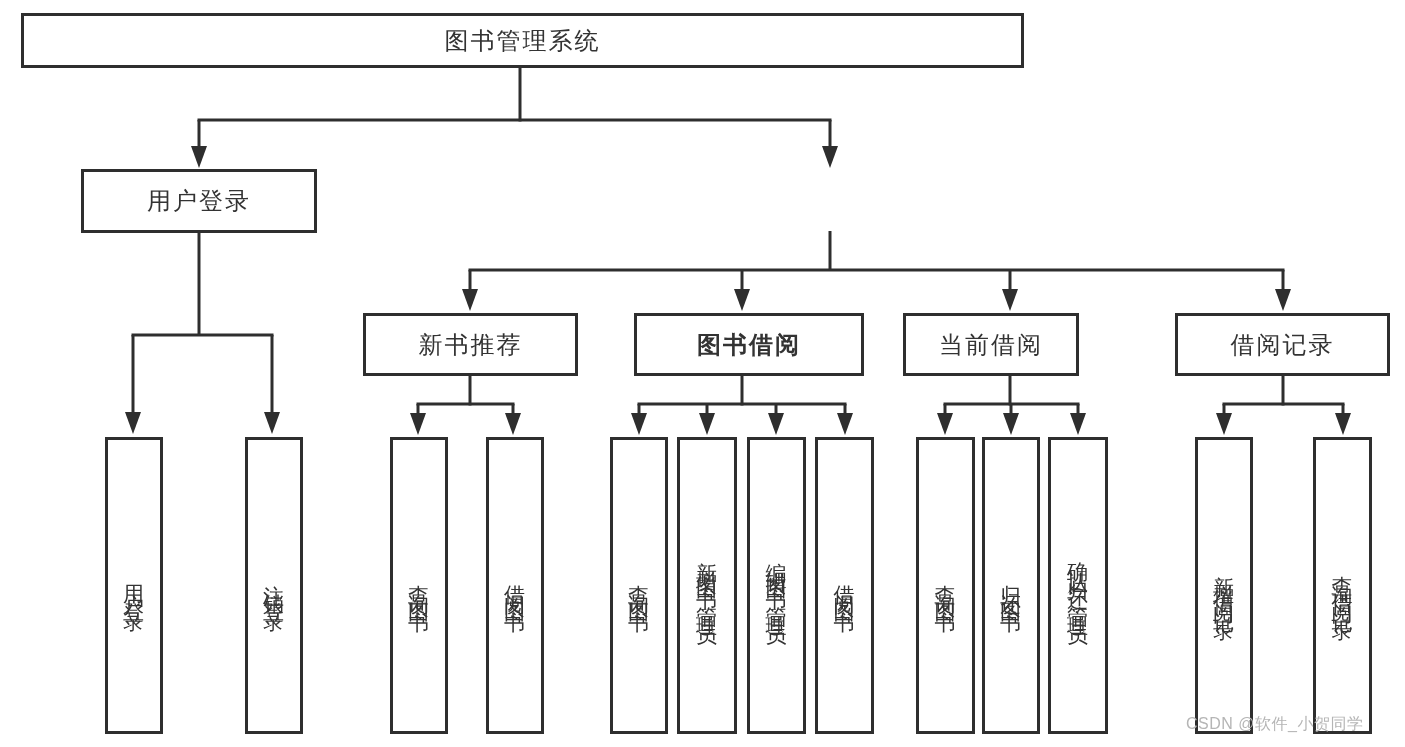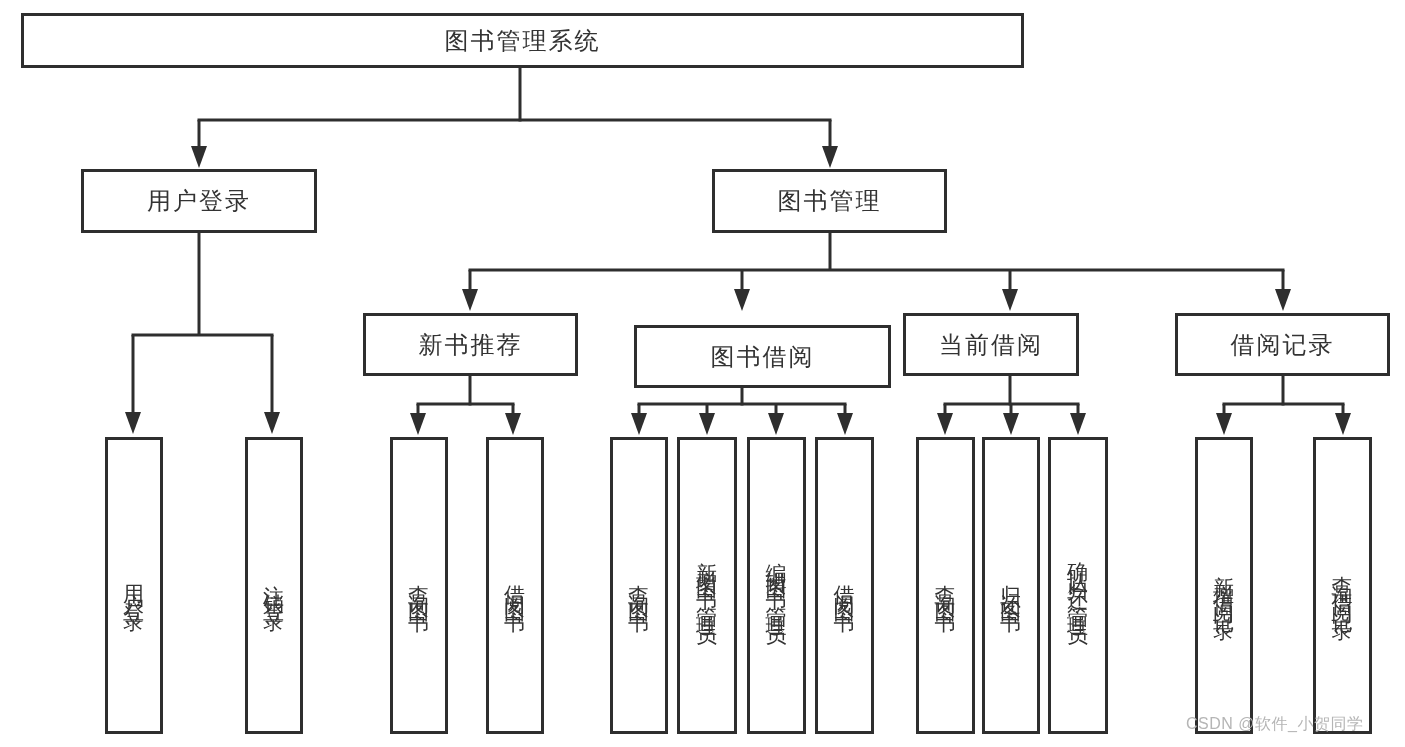--- a/index.html
+++ b/index.html
@@ -132,28 +132,25 @@
     </g>
   </svg>
 
   <div class="node box-h" style="left:21px; top:13px; width:1003px; height:55px;">
     <span class="lbl">图书管理系统</span>
   </div>
 
   <div class="node box-h" style="left:81px; top:169px; width:236px; height:64px;">
     <span class="lbl">用户登录</span>
   </div>
-  <div class="node box-h" style="left:712px; top:169px; width:235px; height:64px;">
-    <span class="lbl">图书管理</span>
-  </div>
 
   <div class="node box-h" style="left:363px; top:313px; width:215px; height:63px;">
     <span class="lbl">新书推荐</span>
   </div>
-  <div class="node box-h" style="left:634px; top:325px; width:257px; height:63px;">
+  <div class="node box-h" style="left:634px; top:313px; width:230px; height:63px;font-weight:bold;">
     <span class="lbl">图书借阅</span>
   </div>
   <div class="node box-h" style="left:903px; top:313px; width:176px; height:63px;">
     <span class="lbl">当前借阅</span>
   </div>
   <div class="node box-h" style="left:1175px; top:313px; width:215px; height:63px;">
     <span class="lbl">借阅记录</span>
   </div>
 
   <div class="node box-v" style="left:105px; top:437px; width:58px; height:297px;">

